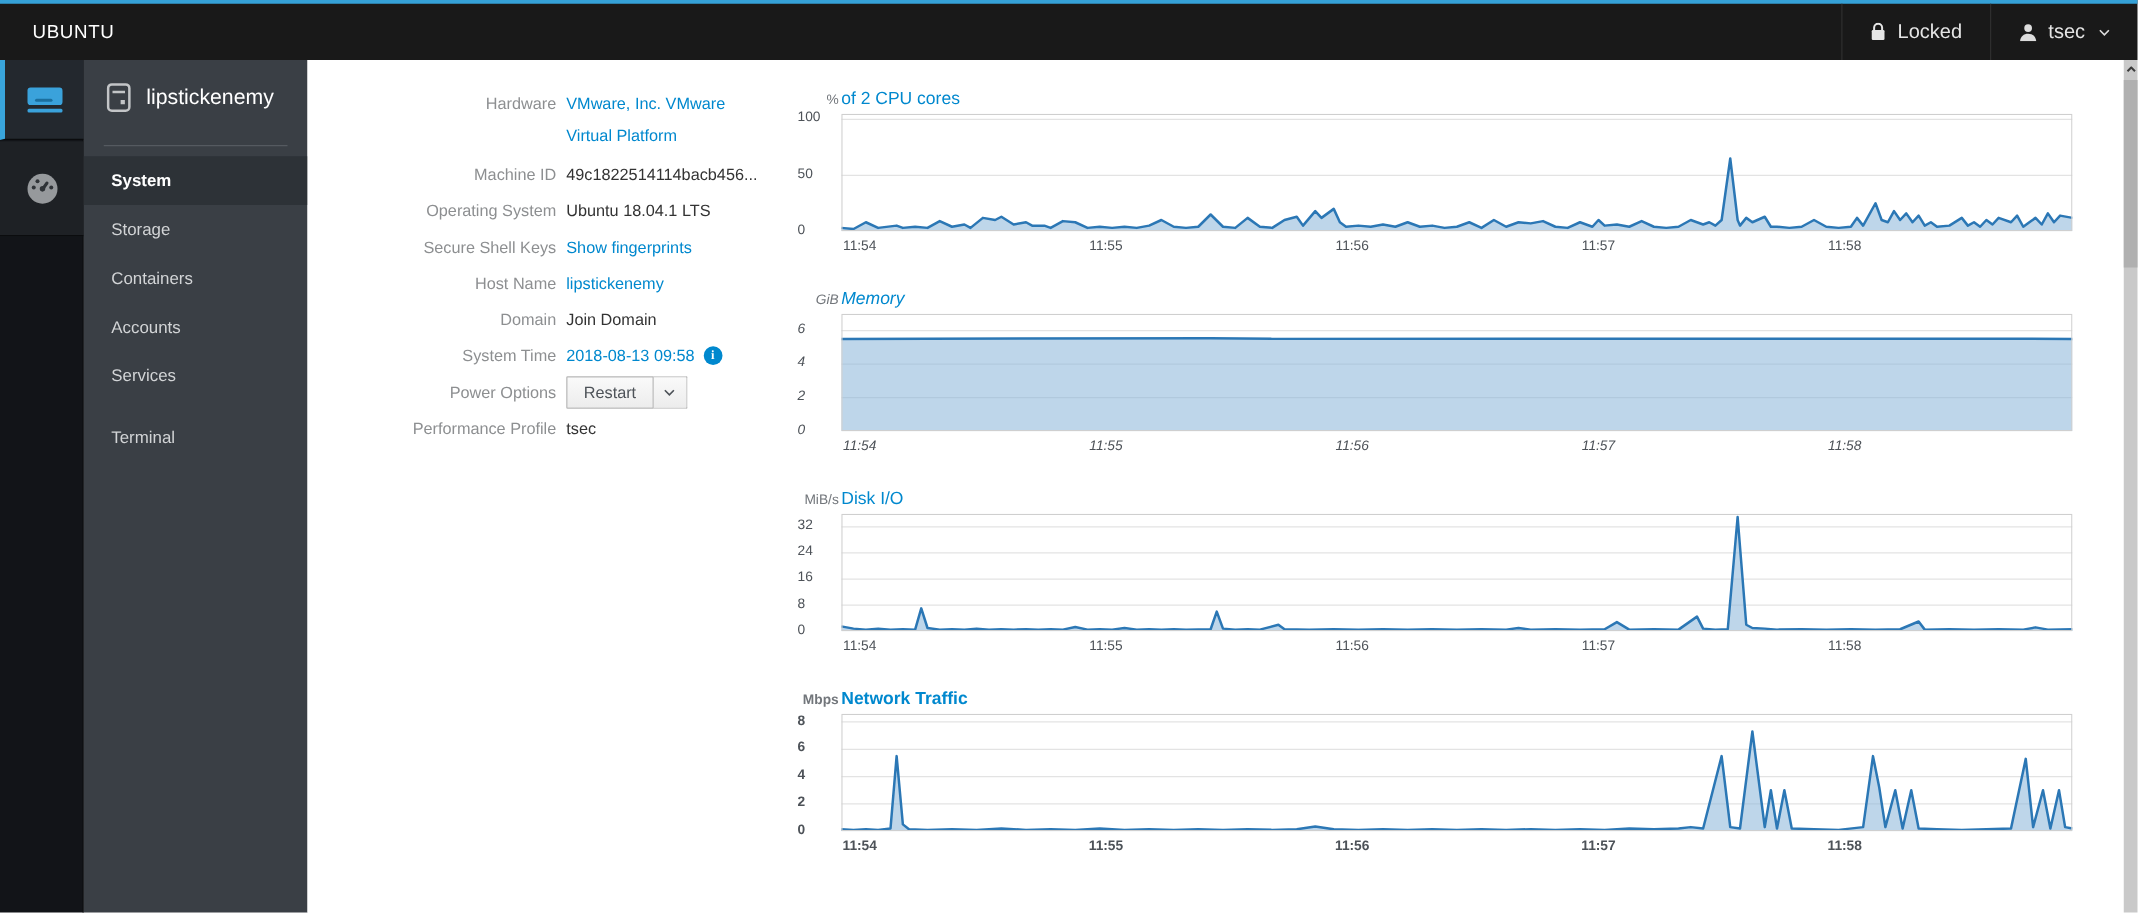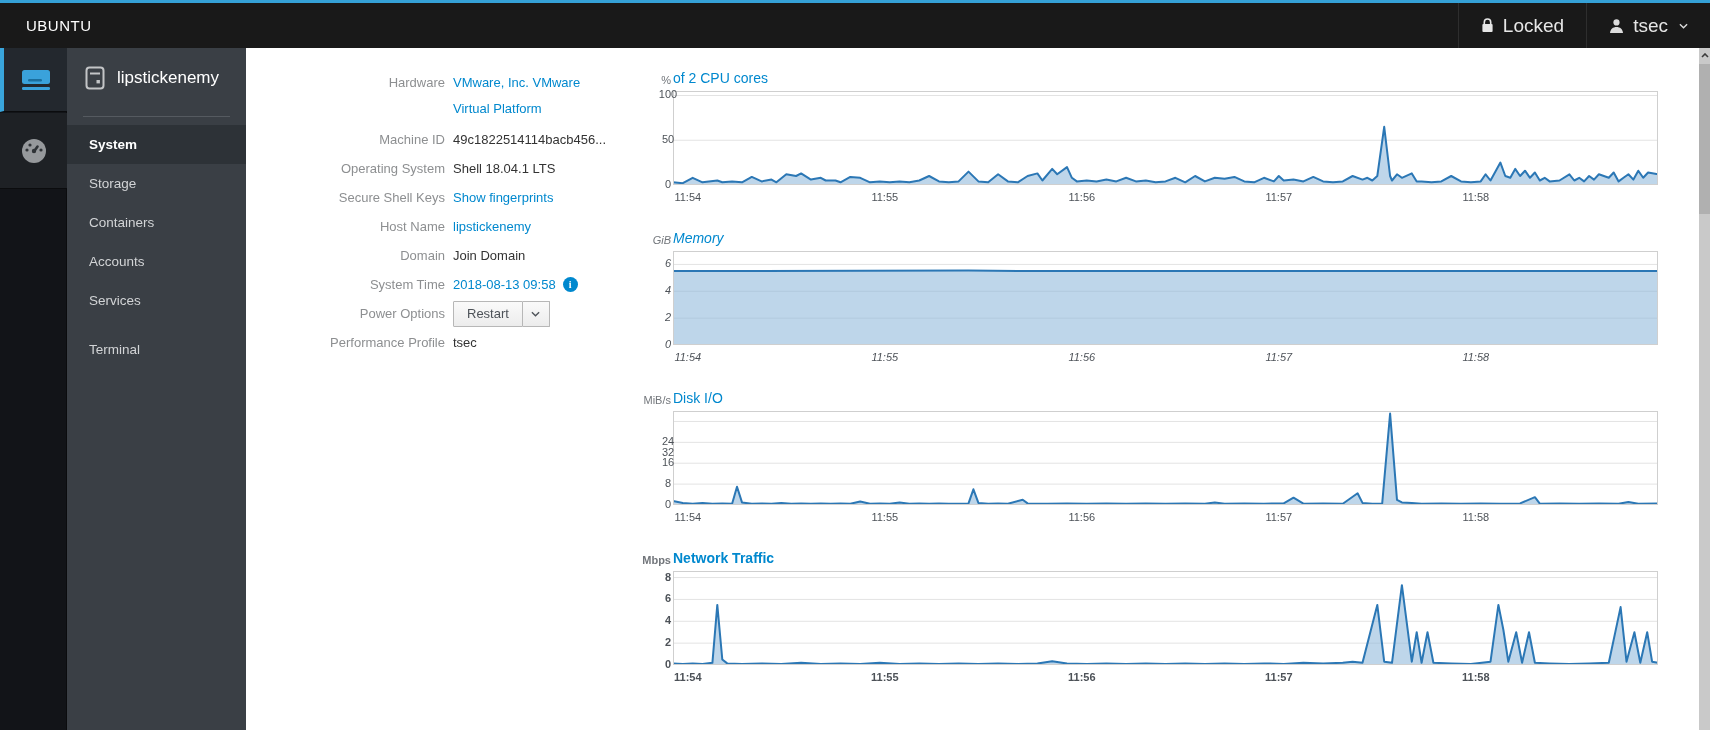--- a/index.html
+++ b/index.html
@@ -6,21 +6,21 @@
   body{
     width:1710px;height:730px;position:relative;overflow:hidden;
     font-family:"Liberation Sans",sans-serif;background:#ffffff;
     -webkit-font-smoothing:antialiased;
   }
   
   .topbar{position:absolute;left:0;top:0;width:1710px;height:48px;background:#191919;border-top:3px solid #35a1d7;box-sizing:border-box;display:flex;align-items:center;}
   .brand{color:#ffffff;font-size:15px;letter-spacing:.5px;margin-left:26px;font-weight:400;}
   .topbar-right{margin-left:auto;display:flex;align-items:center;height:100%;}
   .tb-sep{width:1px;height:100%;background:#2e2e2e;}
-  .tb-item{display:flex;align-items:center;gap:9px;padding:0 22px;color:#e6e6e6;font-size:19px;height:100%;cursor:pointer;}
+  .tb-item{display:flex;align-items:center;gap:9px;padding:0 22px;color:#e6e6e6;font-size:16px;height:100%;cursor:pointer;}
   .caret-down{width:9px;height:6px;margin-left:2px;}
   
   .rail{position:absolute;left:0;top:48px;bottom:0;width:67px;background:#121418;border-right:1px solid #0b0c0e;box-sizing:border-box;}
   .rail-cell{position:absolute;left:0;width:67px;display:flex;align-items:center;justify-content:center;box-sizing:border-box;}
   .rail-host{top:0;height:64px;background:#23282e;border-left:4px solid #39a5dc;border-bottom:1px solid #0b0c0e;}
   .rail-dash{top:65px;height:76px;background:#1e2125;border-bottom:1px solid #0b0c0e;}
   
   .sidebar{position:absolute;left:67px;top:48px;bottom:0;width:179px;background:#3a3f45;}
   .host-header{height:60px;display:flex;align-items:center;gap:12px;padding:0 0 0 18px;color:#ffffff;font-size:17px;}
   .sidebar-divider{height:1px;background:#555a60;margin:8px 16px 8px 16px;}
@@ -43,21 +43,21 @@
   .split-btn{display:inline-flex;height:26px;}
   .split-btn .btn-main{padding:0 13px;background:linear-gradient(#fafafa,#ececec);border:1px solid #b7b7b7;border-radius:1px 0 0 1px;font-size:13px;color:#4d5258;display:flex;align-items:center;cursor:pointer;}
   .split-btn .btn-caret{width:26px;background:linear-gradient(#fafafa,#ececec);border:1px solid #b7b7b7;border-left:none;border-radius:0 1px 1px 0;display:flex;align-items:center;justify-content:center;cursor:pointer;}
   
   .charts{position:absolute;left:392px;top:0;width:1020px;height:682px;}
   .chart{position:absolute;left:0;width:1020px;height:140px;}
   .chart-title{position:absolute;left:0;top:0;width:1020px;height:20px;}
   .chart-unit{position:absolute;right:987px;top:4px;font-size:11px;color:#72767b;white-space:nowrap;}
   .chart-link{position:absolute;left:35px;top:0;font-size:14px;}
   .plot{position:absolute;left:35px;top:21px;}
-  .ytick{position:absolute;left:16px;width:28px;text-align:center;font-size:11px;color:#4d5258;}
+  .ytick{position:absolute;left:0;width:28px;text-align:left;font-size:11px;color:#4d5258;}
   .xtick{position:absolute;top:121px;transform:translateX(-50%);font-size:11px;color:#4d5258;white-space:nowrap;}
   
   .scrollbar{position:absolute;right:0;top:48px;bottom:0;width:11px;background:#c9c9c9;}
   .scroll-up{position:absolute;top:0;left:0;width:11px;height:15px;display:flex;align-items:center;justify-content:center;}
   .scroll-thumb{position:absolute;top:16px;left:0;width:11px;height:150px;background:#b0b0b0;}
 </style>
 </head>
 <body>
 
 <div class="topbar">
@@ -138,21 +138,21 @@
       </div>
       <div class="info-row">
         <div class="info-label">Machine ID</div>
         <div class="info-value">
           <span>49c1822514114bacb456...</span>
         </div>
       </div>
       <div class="info-row">
         <div class="info-label">Operating System</div>
         <div class="info-value">
-          <span>Shell 18.04.1 LTS</span>
+          <span>Ubuntu 18.04.1 LTS</span>
         </div>
       </div>
       <div class="info-row">
         <div class="info-label">Secure Shell Keys</div>
         <div class="info-value">
           <a class="link">Show fingerprints</a>
         </div>
       </div>
       <div class="info-row">
         <div class="info-label">Host Name</div>
@@ -245,21 +245,21 @@
         </div>
         <svg width="985" height="94" class="plot">
           <line x1="0" x2="985" y1="10.44444444444445" y2="10.44444444444445" stroke="#e3e3e3" stroke-width="1"></line>
           <line x1="0" x2="985" y1="31.333333333333336" y2="31.333333333333336" stroke="#e3e3e3" stroke-width="1"></line>
           <line x1="0" x2="985" y1="52.22222222222222" y2="52.22222222222222" stroke="#e3e3e3" stroke-width="1"></line>
           <line x1="0" x2="985" y1="73.11111111111111" y2="73.11111111111111" stroke="#e3e3e3" stroke-width="1"></line>
           <path d="M0.0,90.1 L9.8,91.9 L19.7,92.7 L29.5,91.9 L39.4,92.7 L49.3,92.4 L59.1,92.7 L64.0,75.7 L69.0,91.4 L78.8,92.7 L88.6,92.4 L98.5,92.7 L108.3,91.9 L118.2,92.7 L128.1,92.4 L137.9,92.7 L147.8,92.4 L157.6,92.7 L167.5,92.4 L177.3,92.7 L187.2,90.6 L197.0,92.7 L206.8,92.4 L216.7,92.7 L226.6,91.4 L236.4,92.7 L246.3,92.4 L256.1,92.7 L266.0,92.4 L275.8,92.7 L295.5,92.4 L300.4,78.3 L305.4,91.9 L315.2,92.7 L325.1,92.4 L334.9,92.7 L349.7,88.8 L354.6,92.4 L374.3,92.7 L394.0,92.4 L413.7,92.7 L433.4,92.4 L453.1,92.7 L472.8,92.4 L492.5,92.7 L512.2,92.4 L531.9,92.7 L541.8,91.4 L551.6,92.7 L571.3,92.4 L591.0,92.7 L610.7,92.4 L620.5,86.7 L630.4,92.7 L650.1,92.4 L669.8,92.7 L684.6,82.3 L689.5,91.9 L699.3,92.7 L709.2,92.4 L717.1,2.6 L724.0,88.8 L728.9,91.4 L738.8,91.9 L748.6,92.7 L768.3,92.4 L788.0,92.7 L807.7,92.4 L827.4,92.7 L847.1,92.4 L861.9,86.2 L866.8,92.7 L886.5,92.4 L906.2,92.7 L925.9,92.4 L945.6,92.7 L955.4,90.9 L965.3,92.7 L985.0,92.4 L985,94 L0,94 Z" fill="rgba(137,180,217,0.55)" stroke="none"></path>
           <path d="M0.0,90.1 L9.8,91.9 L19.7,92.7 L29.5,91.9 L39.4,92.7 L49.3,92.4 L59.1,92.7 L64.0,75.7 L69.0,91.4 L78.8,92.7 L88.6,92.4 L98.5,92.7 L108.3,91.9 L118.2,92.7 L128.1,92.4 L137.9,92.7 L147.8,92.4 L157.6,92.7 L167.5,92.4 L177.3,92.7 L187.2,90.6 L197.0,92.7 L206.8,92.4 L216.7,92.7 L226.6,91.4 L236.4,92.7 L246.3,92.4 L256.1,92.7 L266.0,92.4 L275.8,92.7 L295.5,92.4 L300.4,78.3 L305.4,91.9 L315.2,92.7 L325.1,92.4 L334.9,92.7 L349.7,88.8 L354.6,92.4 L374.3,92.7 L394.0,92.4 L413.7,92.7 L433.4,92.4 L453.1,92.7 L472.8,92.4 L492.5,92.7 L512.2,92.4 L531.9,92.7 L541.8,91.4 L551.6,92.7 L571.3,92.4 L591.0,92.7 L610.7,92.4 L620.5,86.7 L630.4,92.7 L650.1,92.4 L669.8,92.7 L684.6,82.3 L689.5,91.9 L699.3,92.7 L709.2,92.4 L717.1,2.6 L724.0,88.8 L728.9,91.4 L738.8,91.9 L748.6,92.7 L768.3,92.4 L788.0,92.7 L807.7,92.4 L827.4,92.7 L847.1,92.4 L861.9,86.2 L866.8,92.7 L886.5,92.4 L906.2,92.7 L925.9,92.4 L945.6,92.7 L955.4,90.9 L965.3,92.7 L985.0,92.4 " fill="none" stroke="#2b77b5" stroke-width="2" stroke-linejoin="round"></path>
           <rect x="0.5" y="0.5" width="984" height="93" fill="none" stroke="#cfcfcf"></rect>
         </svg>
-        <span class="ytick" style="top: 24.4444px; margin-top: 32px;">32</span>
+        <span class="ytick" style="top: 24.4444px;">32</span>
         <span class="ytick" style="top: 45.3333px;">24</span>
         <span class="ytick" style="top: 66.2222px;">16</span>
         <span class="ytick" style="top: 87.1111px;">8</span>
         <span class="ytick" style="top: 108px;">0</span>
         <span class="xtick" style="left: 49.775px;">11:54</span>
         <span class="xtick" style="left: 246.775px;">11:55</span>
         <span class="xtick" style="left: 443.775px;">11:56</span>
         <span class="xtick" style="left: 640.775px;">11:57</span>
         <span class="xtick" style="left: 837.775px;">11:58</span>
       </div>

